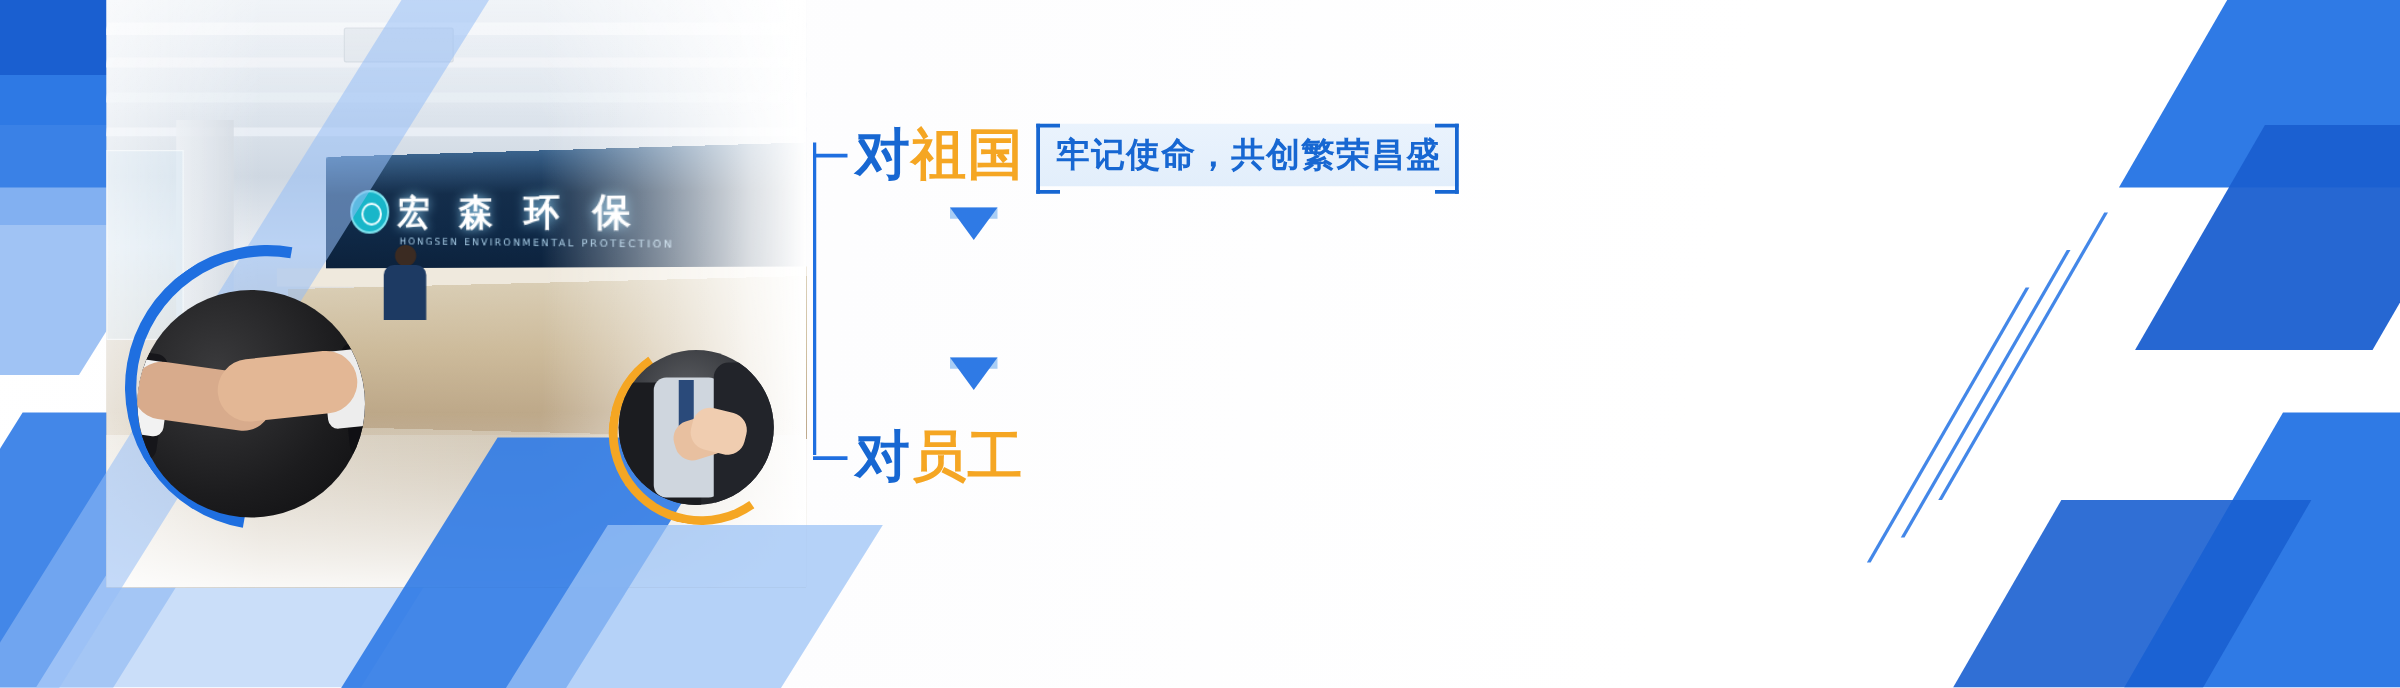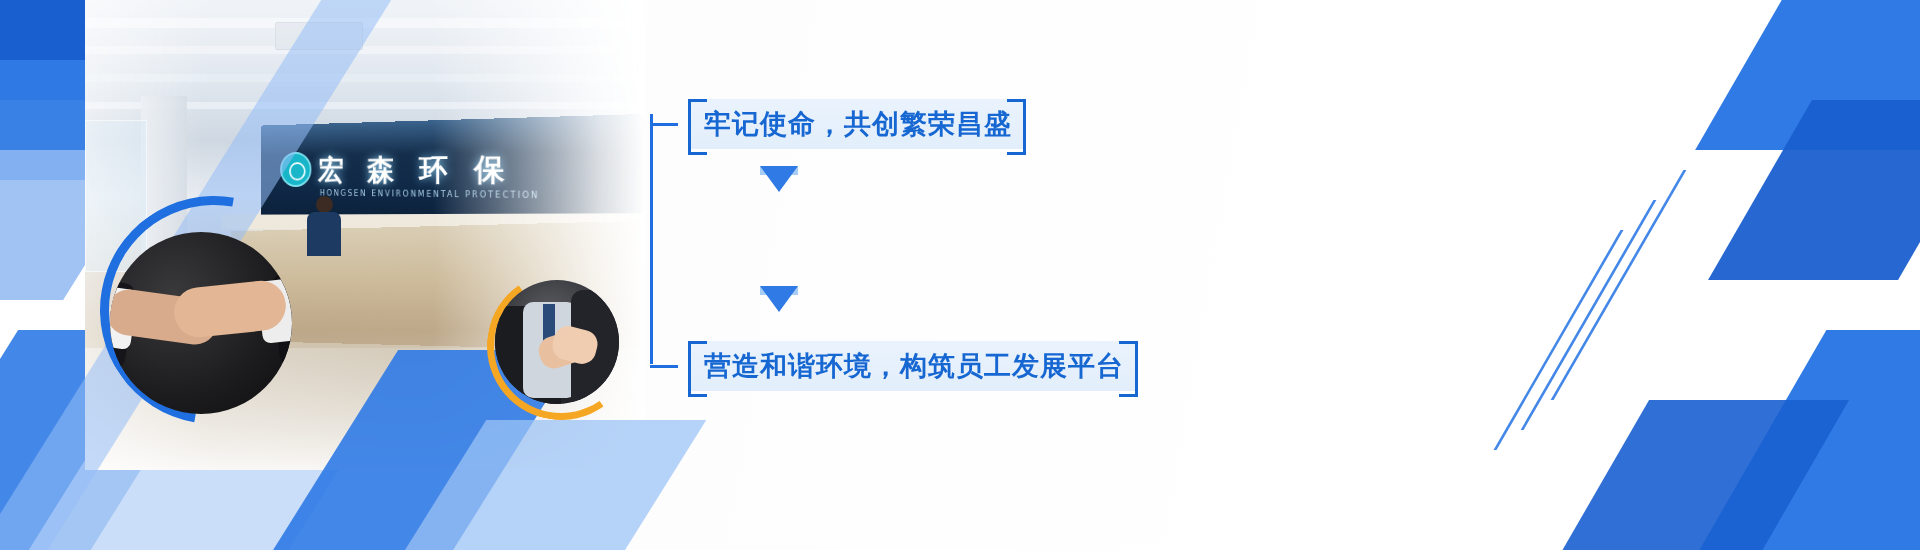--- a/index.html
+++ b/index.html
@@ -290,33 +290,34 @@
     <div class="clap-suit2"></div>
     <div class="clap-h1"></div>
     <div class="clap-h2"></div>
   </div>
 
   <div class="slogan">
     <div class="vline"></div>
 
     <div class="row row-1">
       <span class="tick"></span>
+      <span class="head-txt"><span class="hl-blue">对</span><span class="hl-orange">祖国</span></span>
       <span class="boxed">牢记使命，共创繁荣昌盛</span>
     </div>
 
     <div class="arrow-cap arrow-cap-1"></div>
     <div class="arrow arrow-1"></div>
 
 
     <div class="arrow-cap arrow-cap-2"></div>
     <div class="arrow arrow-2"></div>
 
     <div class="row row-3">
       <span class="tick"></span>
-      <span class="boxed">营造和谐环境，构筑员工发展平台</span>
+      <span class="head-txt"><span class="hl-blue">对</span><span class="hl-orange">员工</span></span>
     </div>
   </div>
 
   <div class="deco rline" style="right:300px;top:170px;height:230px;"></div>
   <div class="deco rline" style="right:330px;top:200px;height:230px;"></div>
   <div class="deco rline" style="right:360px;top:230px;height:220px;"></div>
   <div class="deco rshape-1"></div>
   <div class="deco rshape-2"></div>
   <div class="deco rshape-3"></div>
   <div class="deco rshape-4"></div>

